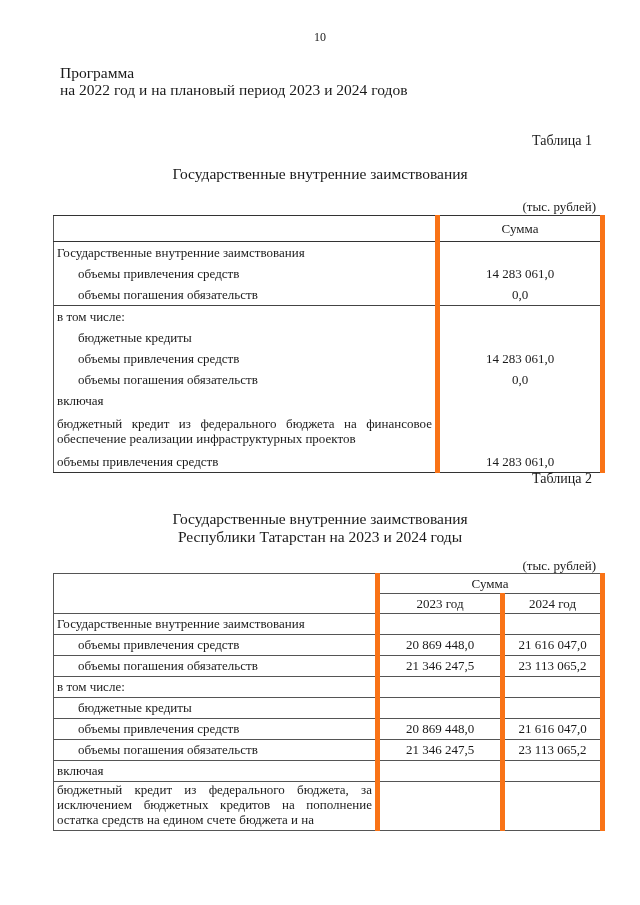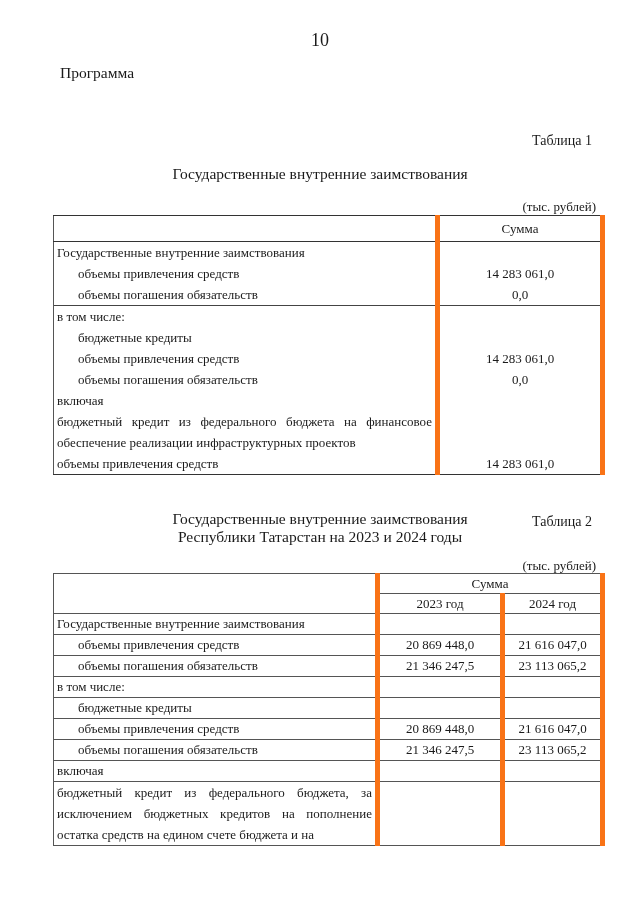--- a/index.html
+++ b/index.html
@@ -11,21 +11,21 @@
       width: 640px;
       height: 905px;
       position: relative;
       overflow: hidden;
       font-family: "Liberation Serif", "DejaVu Serif", serif;
       color: #1a1a1a;
     }
     .abs { position: absolute; text-align: center; }
     .page-number {
       left: 0; width: 640px; top: 30px;
-      text-align: center; font-size: 18px;
+      text-align: center; font-size: 12px;
     }
     .doc-title {
       left: 60px; width: 520px; top: 64px;
       text-align: left; font-size: 15.5px; line-height: 17px;
     }
     .table-label {
       right: 48px; font-size: 14px;
     }
     .table-heading {
       left: 120px; width: 400px;
@@ -59,30 +59,31 @@
     .t2 col.c1 { width: 324px; }
     .t2 col.c2 { width: 125px; }
     .t2 col.c3 { width: 100px; }
     .t2 td { border-top: 1px solid #555; border-bottom: 1px solid #555; }
     .t2 tr.hdr1 td, .t2 tr.hdr2 td { height: 19px; }
     .t2 tr.r td { height: 20px; }
     .t2 tr.multi td { height: 48px; vertical-align: top; }
 
     .num { text-align: center; }
     .ind { padding-left: 24px !important; }
-    .justify { text-align: justify; line-height: 21px; }
+    .justify { text-align: justify; line-height: 15px; }
     .center { text-align: center; }
   </style>
 </head>
 <body>
 
 <div class="abs page-number">10</div>
 
 <div class="abs doc-title">
   <div>Программа</div>
+  <div>на 2022 год и на плановый период 2023 и 2024 годов</div>
 </div>
 
 <div class="abs table-label" style="top:133px;">Таблица 1</div>
 <div class="abs table-heading" style="top:165px;">
   <div>Государственные внутренние заимствования</div>
 </div>
 <div class="abs units" style="top:199px;">(тыс. рублей)</div>
 
 <table class="grid t1">
   <colgroup>
@@ -130,21 +131,21 @@
     <td class="justify">бюджетный кредит из федерального бюджета на финансовое обеспечение реализации инфраструктурных проектов</td>
     <td class="num"></td>
   </tr>
   <tr class="r last">
     <td>объемы привлечения средств</td>
     <td class="num">14 283 061,0</td>
   </tr>
 </tbody>
   </table>
 
-<div class="abs table-label" style="top:514px;">Таблица 2</div>
+<div class="abs table-label" style="top:471px;">Таблица 2</div>
 <div class="abs table-heading" style="top:510px;">
   <div>Государственные внутренние заимствования</div>
   <div>Республики Татарстан на 2023 и 2024 годы</div>
 </div>
 <div class="abs units" style="top:558px;">(тыс. рублей)</div>
 
 <table class="grid t2">
   <colgroup>
       <col class="c1">
       <col class="c2">

